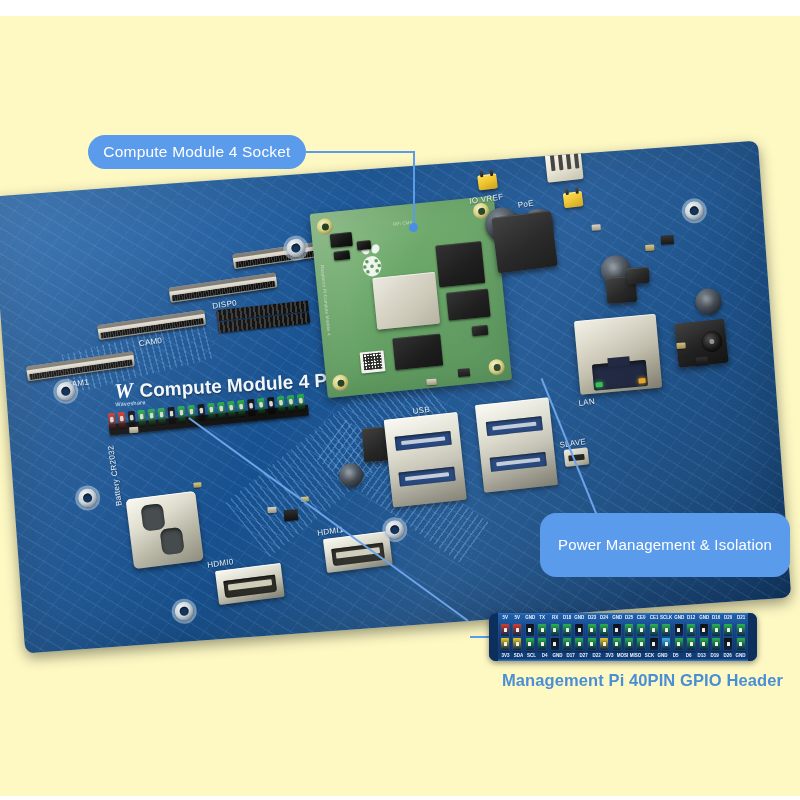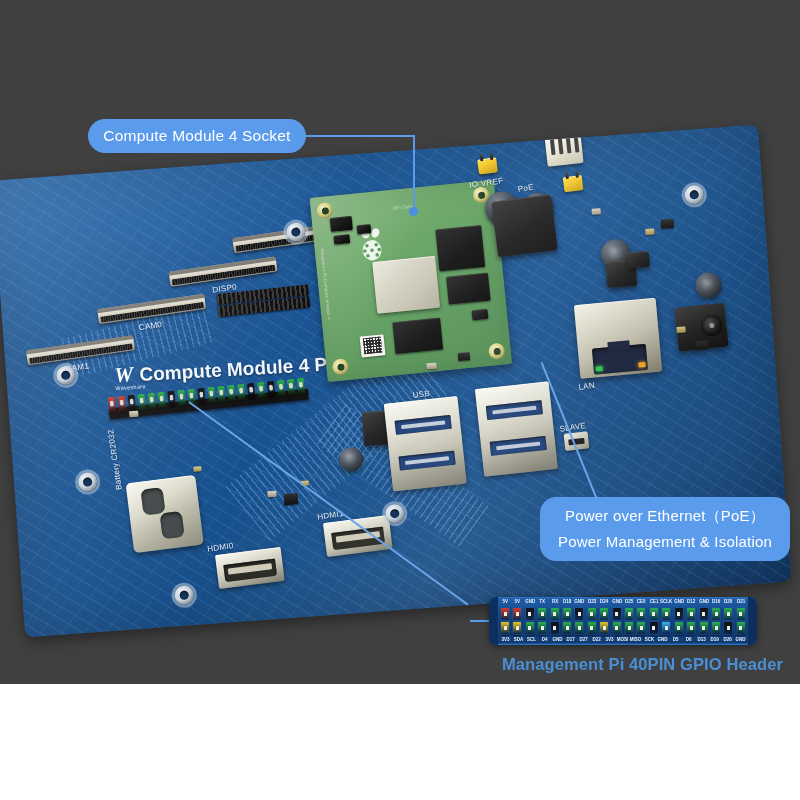--- a/index.html
+++ b/index.html
@@ -1,19 +1,19 @@
 <!DOCTYPE html>
 <html><head>
 <meta charset="utf-8">
 <style>
   html,body{margin:0;padding:0;background:#ffffff;}
   body{width:800px;height:800px;position:relative;overflow:hidden;
        font-family:"Liberation Sans",sans-serif;}
 
-  #stage{position:absolute;left:0;top:0;width:800px;height:684px;background:#404040;}
+  #stage{position:absolute;left:0;top:16px;width:800px;height:780px;background:#fef9c3;}
 
   
   .pill{position:absolute;background:#5b9bec;color:#fff;border-radius:20px;
         display:flex;flex-direction:column;align-items:center;justify-content:center;
         box-sizing:border-box;letter-spacing:.2px;}
   .pill .ln{white-space:nowrap;}
 
   #pill-cm4{left:88px;top:119px;width:218px;height:34px;border-radius:17px;font-size:15.5px;}
   #pill-poe{left:540px;top:497px;width:250px;height:64px;border-radius:16px;font-size:15px;line-height:26px;}
 
@@ -430,21 +430,20 @@
   </div>
 
   <div id="pill-cm4" class="pill">
     <span class="ln">Compute Module 4 Socket</span>
   </div>
   <div class="lead h" style="left:306px;top:135px;width:108px;"></div>
   <div class="lead v" style="left:413px;top:135px;height:76px;"></div>
   <div class="dot" style="left:409px;top:207px;"></div>
 
   <div id="pill-poe" class="pill">
-    <span class="ln">Power over Ethernet（PoE）</span>
     <span class="ln">Power Management &amp; Isolation</span>
   </div>
   <div class="diag" style="left:596px;top:497px;width:146px;transform:rotate(-112deg);"></div>
 
   <div class="diag" style="left:189px;top:401px;width:345px;transform:rotate(36deg);"></div>
   <div class="lead h" style="left:470px;top:620px;width:22px;"></div>
 
   <div id="gpio-strip">
     <div class="cap" style="left:0;"></div>
     <div class="cap" style="right:0;"></div>

